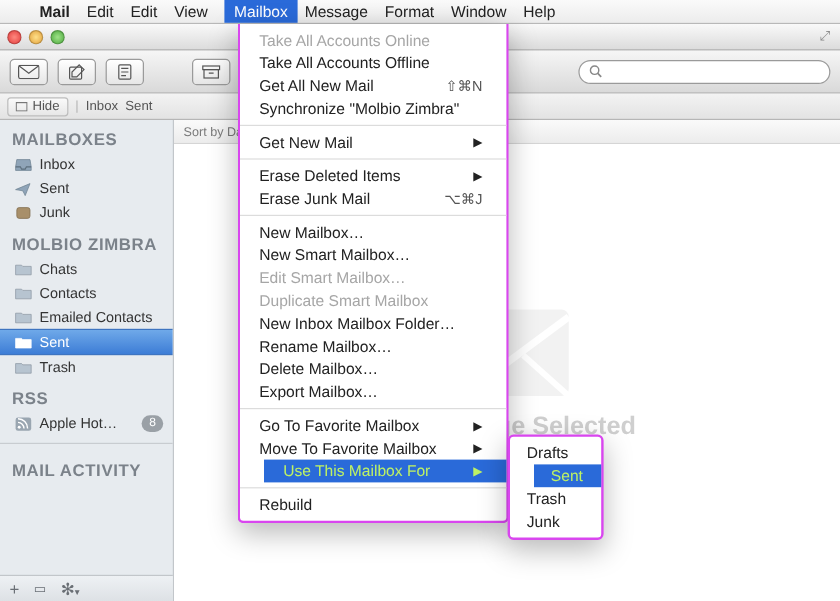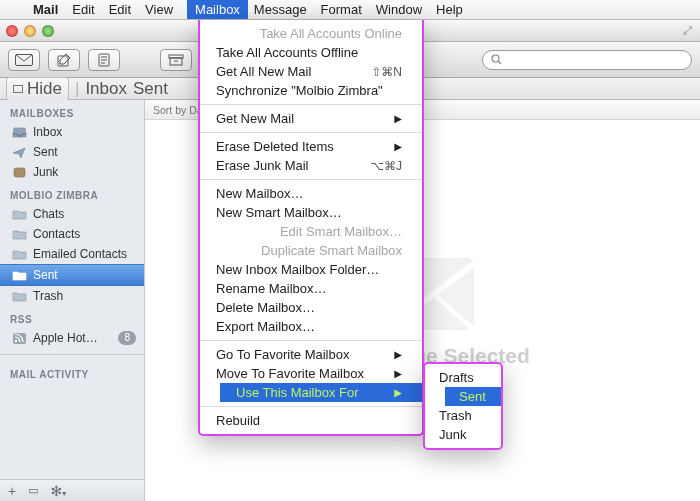--- a/index.html
+++ b/index.html
@@ -19,51 +19,51 @@
 .tl-red{background:radial-gradient(#ff8a80,#e33e3e);} .tl-yel{background:radial-gradient(#ffe08a,#e3a33e);} .tl-grn{background:radial-gradient(#a0e38a,#4eaa3e);}
 .titlebar .winexp { position: absolute; right: 8px; top: 4px; color: #8a8a8a; font-size: 11px; }
 
 .toolbar { height: 36px; background: linear-gradient(#f6f6f6,#d9d9d9); border-bottom: 1px solid #aaa; display: flex; align-items: center; padding: 0 8px; gap: 8px; }
 .btn { height: 22px; min-width: 32px; padding: 0 6px; border: 1px solid #9a9a9a; border-radius: 4px; background: linear-gradient(#fff,#e6e6e6); display: inline-flex; align-items: center; justify-content: center; box-shadow: 0 1px 0 #fff inset; color:#444; }
 .btn svg { display:block; }
 .toolbar .spacer { flex: 1; }
 .search { display: flex; align-items: center; height: 20px; width: 210px; border: 1px solid #9a9a9a; border-radius: 11px; background: #fff; padding: 0 8px; color: #888; font-size: 11px; gap: 4px; }
 .search svg { flex:none; }
 
-.favbar { height: 22px; background: linear-gradient(#f3f3f3,#e3e3e3); border-bottom: 1px solid #b6b6b6; display: flex; align-items: center; font-size: 17px; color: #555; padding: 0 6px; gap: 6px; }
+.favbar { height: 22px; background: linear-gradient(#f3f3f3,#e3e3e3); border-bottom: 1px solid #b6b6b6; display: flex; align-items: center; font-size: 11px; color: #555; padding: 0 6px; gap: 6px; }
 .favbar .hide { display:flex; align-items:center; gap:4px; padding:1px 6px; border:1px solid #bdbdbd; border-radius:3px; background:linear-gradient(#fafafa,#e7e7e7); }
 .favbar .sepv { color:#b5b5b5; }
 
 .body { position: absolute; top: 80px; left:0; right:0; bottom:0; display:flex; }
 
 
 .sidebar { width: 145px; background: #e7ebef; border-right: 1px solid #c2c6ca; display:flex; flex-direction:column; position: relative; }
 .sb-scroll { flex:1; overflow:hidden; }
-.sb-head { font-size: 10px; letter-spacing: .5px; color: #7b828a; padding: 8px 10px 3px; font-weight: bold; }
+.sb-head { font-size: 14px; letter-spacing: .5px; color: #7b828a; padding: 8px 10px 3px; font-weight: bold; }
 .sb-item { display:flex; align-items:center; gap:6px; padding: 2px 8px 2px 12px; font-size: 12px; color:#333; height:20px; }
 .sb-item.sel { background: linear-gradient(#6fa9e9,#3d7dd6); color:#fff; border-top:1px solid #3e74c0; border-bottom:1px solid #3e74c0; height:22px; }
 .sb-item .badge { margin-left:auto; background:#9aa0a6; color:#fff; font-size:10px; border-radius:8px; padding:0 6px; line-height:14px; }
 .sb-item.sel .ic { filter: brightness(5); }
 .sidebar .divider { height:1px; background:#c8ccd0; margin:6px 0; }
 .sb-foot { height:22px; border-top:1px solid #c2c6ca; background:linear-gradient(#eef1f4,#dde1e5); display:flex; align-items:center; gap:12px; padding:0 8px; color:#6a6f75; font-size:14px; }
 
 
 .ic { width:15px; height:13px; display:inline-block; }
 
 
 .content { flex:1; background:#fff; display:flex; flex-direction:column; position: relative; }
 .sortbar { height:20px; background:linear-gradient(#fafafa,#ececec); border-bottom:1px solid #d5d5d5; font-size:10.5px; color:#7a7a7a; display:flex; align-items:center; padding:0 8px; }
 .msgarea { flex:1; display:flex; align-items:center; justify-content:center; flex-direction:column; color:#c8c8c8; }
 .envelope { width:110px; height:80px; margin-bottom:10px; opacity:.55; }
 .msgarea .txt { font-size:21px; font-weight:bold; color:#cfcfcf; }
 
 
 .menu { position:absolute; background:#fff; border:2px solid #d946ef; border-radius:0 0 5px 5px; box-shadow: 0 8px 24px rgba(0,0,0,.28); font-size:13px; padding:4px 0; z-index:100; }
 .menu .mi { padding: 2px 20px 2px 16px; white-space:nowrap; display:flex; align-items:center; min-height:18px; }
-.menu .mi.dis { color:#a6a6a6;justify-content:flex-end; }
+.menu .mi.dis { color:#a6a6a6; }
 .menu .mi.sel { background:#2a6ad9; color:#bef264;margin-left:20px; }
 .menu .mi .sc { margin-left:auto; padding-left:24px; font-size:12px; color:#555; }
 .menu .mi .arrow { margin-left:auto; padding-left:24px; font-size:10px; }
 .menu .sep { height:1px; background:#dcdcdc; margin:4px 0; }
 
 .mainmenu { top:20px; left:198px; width:226px; border-top:none; border-radius:0 0 5px 5px; }
 .submenu { top:362px; left:423px; width:80px; border-radius:5px; padding:4px 0; }
 .submenu .mi { padding:2px 14px; }
 
 </style>

